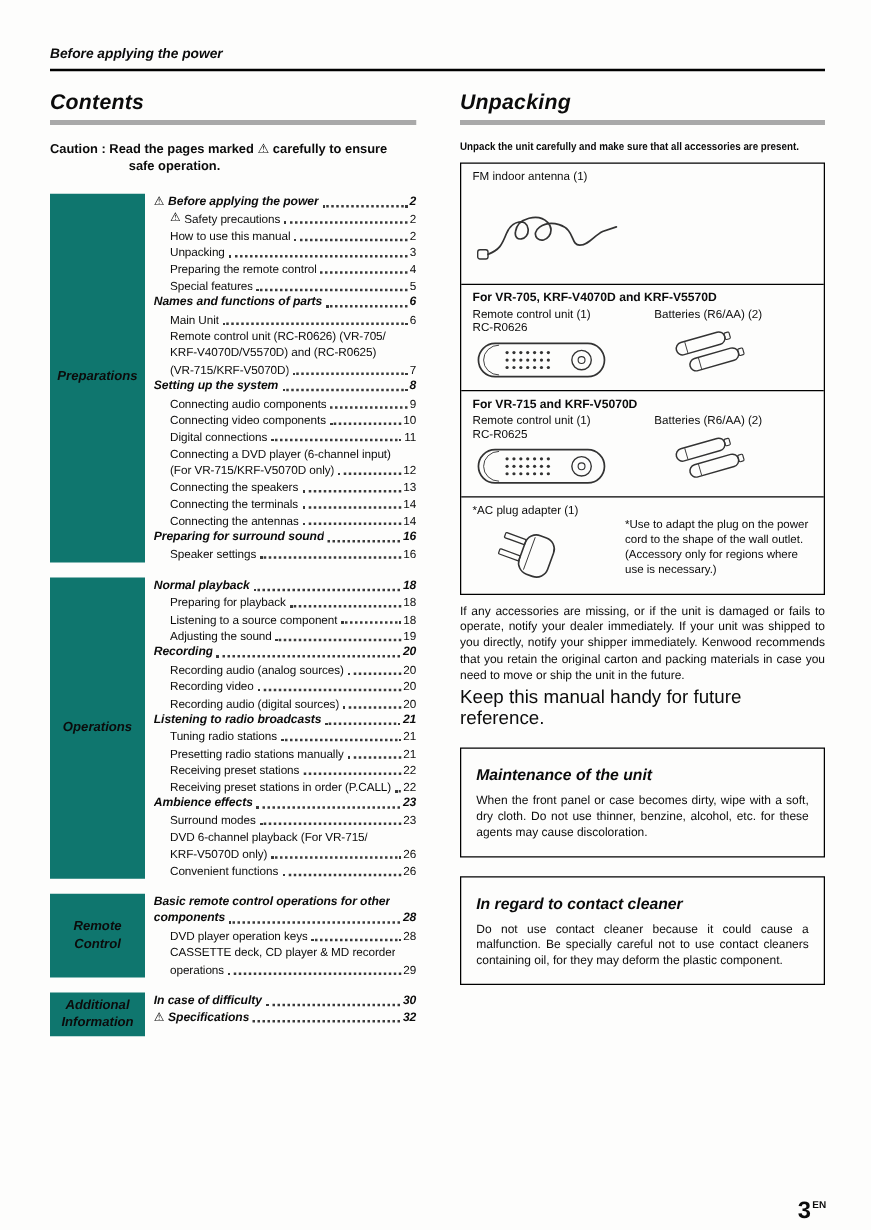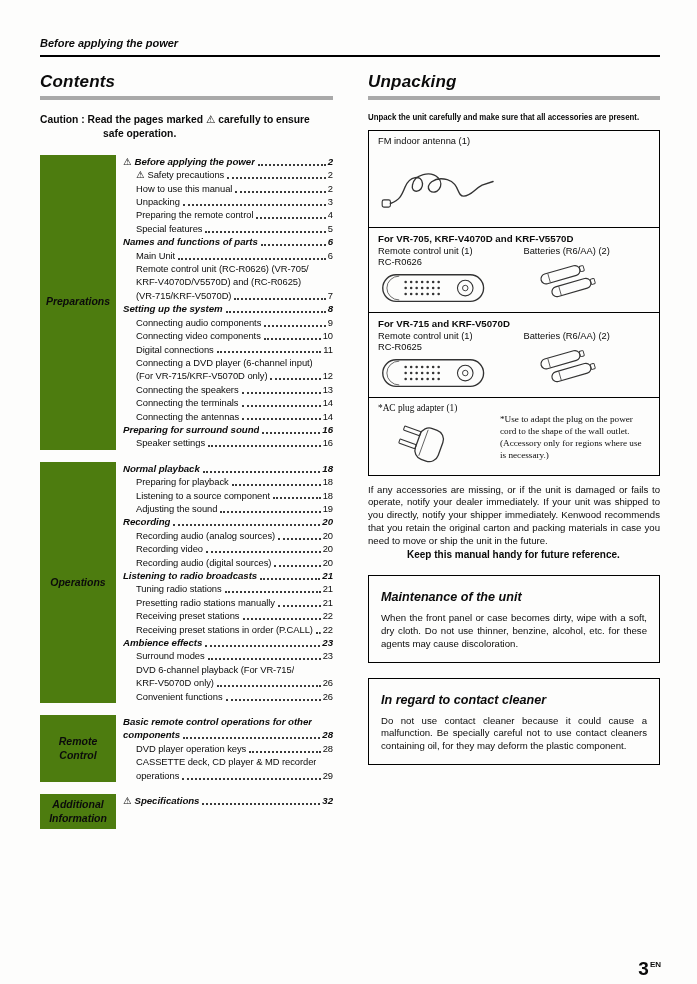--- a/index.html
+++ b/index.html
@@ -26,21 +26,21 @@
   .section-title { font-size: 17px; font-weight: 700; font-style: italic; letter-spacing: .2px; }
   .title-bar { height: 4px; background: #a9a9a9; margin: 4px 0 12px; }
 
   .caution { font-weight: 700; font-size: 10.3px; line-height: 1.4; margin-bottom: 13px; }
   .caution .c2 { padding-left: 63px; }
   .warn-glyph { font-style: normal; font-size: 10.5px; }
 
   
   .toc-section { display: flex; margin-bottom: 12px; }
   .toc-side {
-    flex: 0 0 76px; width: 76px; background: #4d7c0f;
+    flex: 0 0 76px; width: 76px; background: #0f766e;
     display: flex; align-items: center; justify-content: center; text-align: center;
     font-weight: 700; font-style: italic; font-size: 10.5px; line-height: 1.3; padding: 4px;
   }
   .toc-entries { flex: 1; padding-left: 7px; min-width: 0; }
   .toc-line { display: flex; line-height: 13.4px; font-size: 9.4px; letter-spacing: -0.05px; }
   .toc-entry.bold .toc-line { font-weight: 700; font-style: italic; font-size: 9.7px; }
   .toc-entry.sub { padding-left: 13px; }
   .toc-line .txt { flex: 0 1 auto; white-space: nowrap; overflow: hidden; }
   .toc-line .warn { flex: 0 0 auto; margin-right: 3px; font-style: normal; font-size: 9.5px; }
   .leader { flex: 1 1 auto; min-width: 4px; margin: 0 2px 2.5px 3px; border-bottom: 2px dotted #3a3a3a; }
@@ -58,27 +58,27 @@
   .acc-half { flex: 1; }
   .acc-label { font-size: 9.3px; line-height: 1.25; }
   .acc-title { font-size: 9.7px; font-weight: 700; margin-bottom: 2px; }
   .acc-row { display: flex; }
   .acc-col-l { flex: 1.15; }
   .acc-col-r { flex: 1; }
   .fm-svg { width: 122px; height: 66px; margin-top: 6px; }
   .am-svg { width: 124px; height: 74px; margin-top: 1px; }
   .remote-svg { width: 114px; height: 33px; margin-top: 3px; }
   .batt-svg { width: 80px; height: 42px; margin-top: 2px; margin-left: 6px; }
-  .acc-adapter { display: flex; font-family: Liberation Serif, serif; }
+  .acc-adapter { display: flex; }
   .acc-col-adapter { flex: 0 0 122px; }
   .plug-svg { width: 76px; height: 50px; margin-top: 3px; margin-left: 8px; }
   .acc-note { flex: 1; max-width: 160px; font-size: 9.2px; line-height: 1.32; padding-top: 10px; }
 
   .body-text { font-size: 9.6px; line-height: 1.33; text-align: justify; margin-top: 8px; }
-  .keep-text { font-size: 10px; font-weight: 700; margin-top: 2px; margin-left: 39px; }
+  .keep-text { font-size: 15px; font-weight: 400; margin-top: 2px; }
   .info-box { border: 1.5px solid #000; padding: 14px 12px 11px; margin-top: 15px; }
   .info-title { font-size: 12.6px; font-weight: 700; font-style: italic; }
   .info-body { font-size: 9.6px; line-height: 1.33; margin-top: 8px; text-align: justify; }
 
   .page-num { position: absolute; right: 36px; top: 958px; }
   .page-num .num { font-size: 19px; font-weight: 700; }
   .page-num .en  { font-size: 8px;  font-weight: 700; vertical-align: 8px; margin-left: 1px; }
 
   svg { display: block; }
   .sprite { position: absolute; width: 0; height: 0; overflow: hidden; }
@@ -448,20 +448,27 @@
               <span class="pg">29</span>
             </div>
           </div>
         </div>
       </div>
       <div class="toc-section">
         <div class="toc-side">Additional Information</div>
         <div class="toc-entries">
           <div class="toc-entry bold">
             <div class="toc-line last">
+              <span class="txt">In case of difficulty</span>
+              <span class="leader"></span>
+              <span class="pg">30</span>
+            </div>
+          </div>
+          <div class="toc-entry bold">
+            <div class="toc-line last">
               <span class="warn">⚠</span>
               <span class="txt">Specifications</span>
               <span class="leader"></span>
               <span class="pg">32</span>
             </div>
           </div>
         </div>
       </div>
     </div>
 </div>

